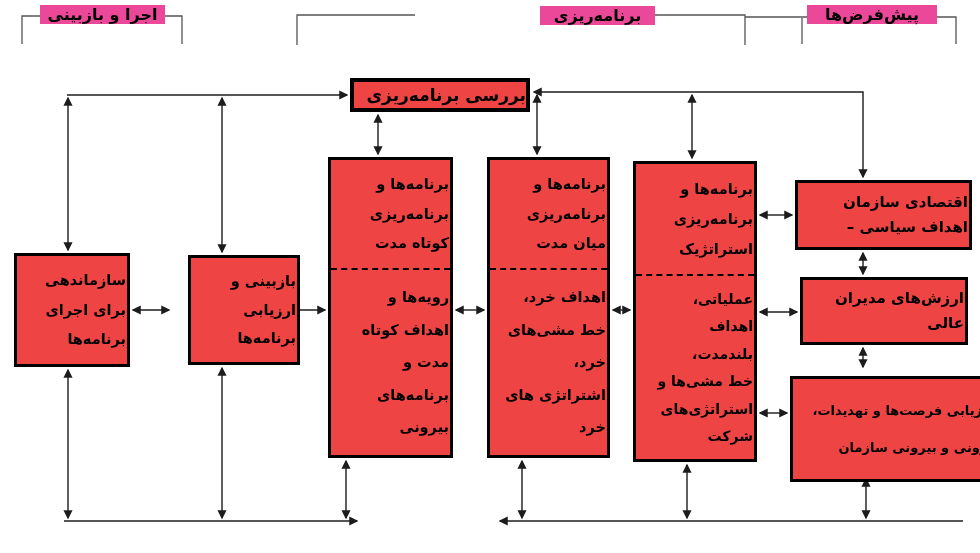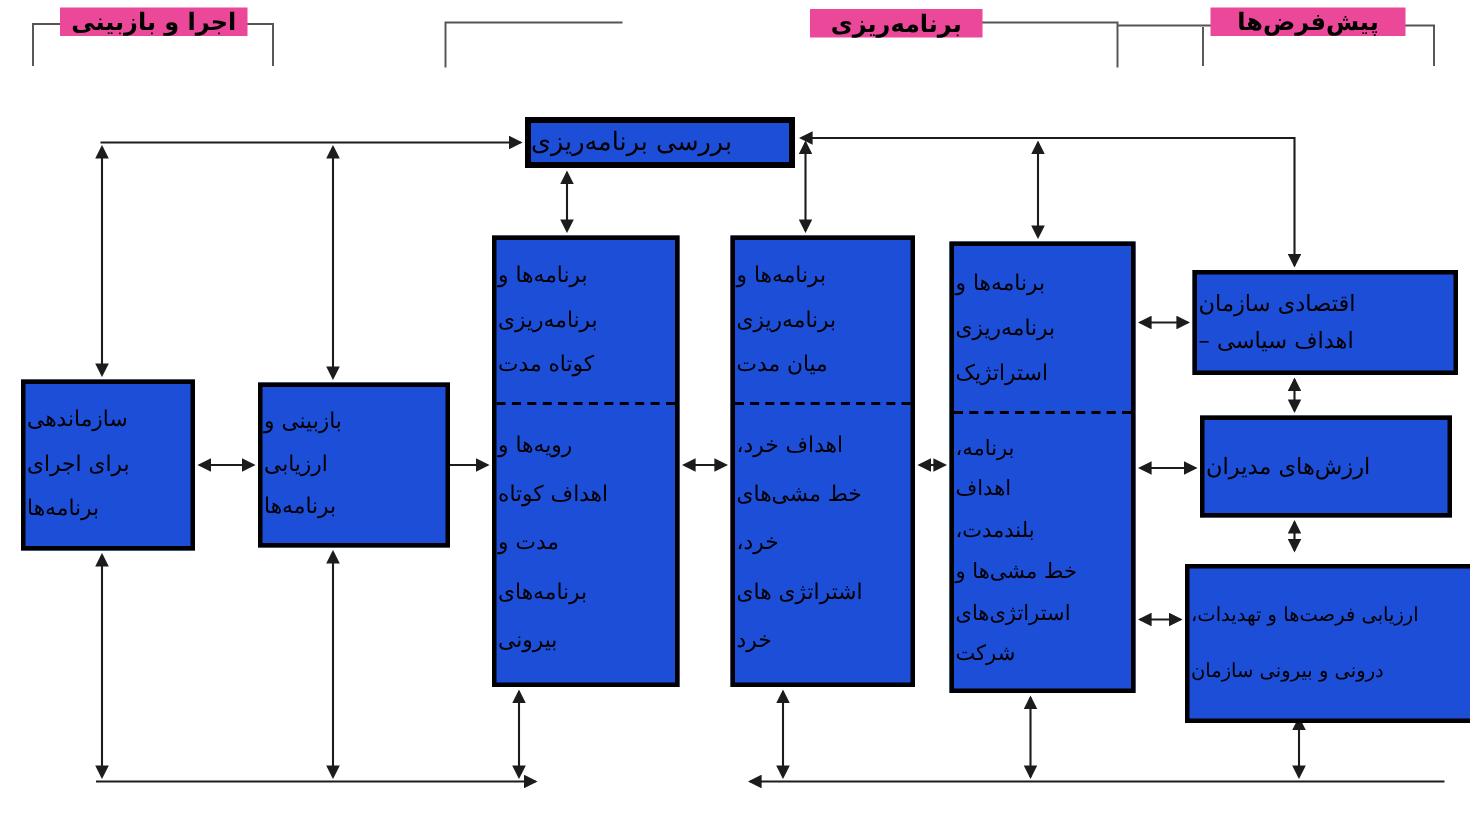--- a/index.html
+++ b/index.html
@@ -1,21 +1,21 @@
 <!DOCTYPE html>
 <html lang="fa"><head>
 <meta charset="utf-8">
 <style>
   *{box-sizing:border-box;margin:0;padding:0}
   html,body{background:#fff}
   body{font-family:"DejaVu Sans",sans-serif;color:#000}
   .canvas{position:relative;width:980px;height:553px;background:#fff;overflow:hidden}
   .wires{position:absolute;left:0;top:0;width:980px;height:553px}
-  .box{position:absolute;border:3px solid #000;background:#1d4ed8;font-weight:normal;
-       text-align:left;direction:rtl;display:flex;flex-direction:column}
+  .box{position:absolute;border:3px solid #000;background:#ef4444;font-weight:bold;
+       text-align:right;direction:rtl;display:flex;flex-direction:column}
   .feature{border-width:4px;justify-content:center;font-size:17px;line-height:1}
   .sec{display:flex;flex-direction:column;justify-content:space-evenly;
        font-size:14.5px;line-height:1;padding:2px 1px}
   .sec.divided{border-bottom:2.5px dashed #000}
   .slabel{position:absolute;font-weight:bold;font-size:16px;line-height:1.2;
           text-align:center;background:#ec4899;direction:rtl;padding:0 4px;white-space:nowrap}
 </style>
 </head>
 <body>
 
@@ -82,21 +82,21 @@
   </div>
 
   <div class="box" style="left:14px;top:253px;width:116px;height:114px">
     <div class="sec" style="flex:1">
       <div>سازماندهی</div>
       <div>برای اجرای</div>
       <div>برنامه‌ها</div>
     </div>
   </div>
 
-  <div class="box" style="left:172px;top:255px;width:128px;height:110px">
+  <div class="box" style="left:188px;top:255px;width:112px;height:110px">
     <div class="sec" style="flex:1">
       <div>بازبینی و</div>
       <div>ارزیابی</div>
       <div>برنامه‌ها</div>
     </div>
   </div>
 
   <div class="box" style="left:328px;top:157px;width:125px;height:301px">
     <div class="sec divided" style="flex:0 0 110px">
       <div>برنامه‌ها و</div>
@@ -127,39 +127,40 @@
     </div>
   </div>
 
   <div class="box" style="left:633px;top:161px;width:124px;height:301px">
     <div class="sec divided" style="flex:0 0 112px">
       <div>برنامه‌ها و</div>
       <div>برنامه‌ریزی</div>
       <div>استراتژیک</div>
     </div>
     <div class="sec" style="flex:1;font-size:14px">
-      <div>برنامه،</div>
+      <div>عملیاتی،</div>
       <div>اهداف</div>
       <div>بلندمدت،</div>
       <div>خط مشی‌ها و</div>
       <div>استراتژی‌های</div>
       <div>شرکت</div>
     </div>
   </div>
 
   <div class="box" style="left:795px;top:180px;width:177px;height:70px">
     <div class="sec" style="flex:1;font-size:15px">
       <div>اقتصادی سازمان</div>
       <div>اهداف سیاسی –</div>
     </div>
   </div>
 
   <div class="box" style="left:800px;top:277px;width:168px;height:68px">
     <div class="sec" style="flex:1;font-size:15px">
       <div>ارزش‌های مدیران</div>
+      <div>عالی</div>
     </div>
   </div>
 
   <div class="box" style="left:790px;top:376px;width:208px;height:106px">
     <div class="sec" style="flex:1;font-size:13px">
       <div>ارزیابی فرصت‌ها و تهدیدات،</div>
       <div>درونی و بیرونی سازمان</div>
     </div>
   </div>
 

